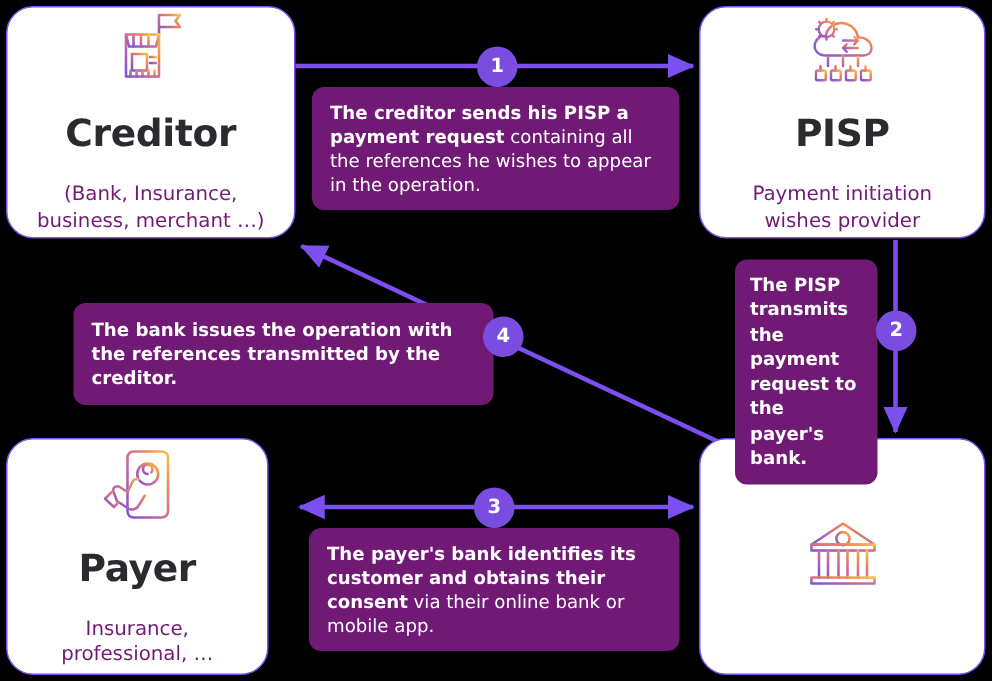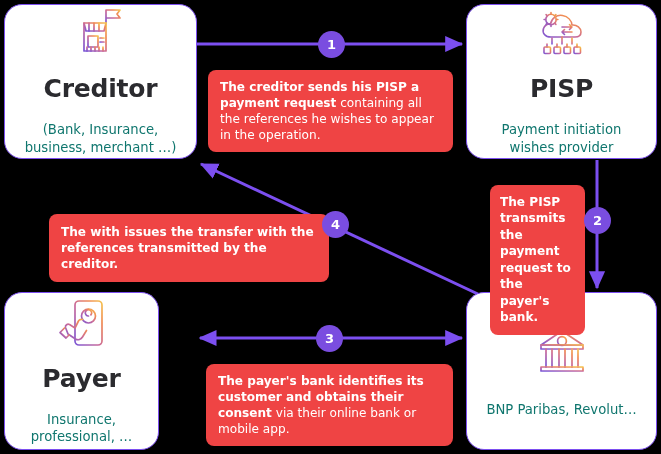--- a/index.html
+++ b/index.html
@@ -43,49 +43,48 @@
   }
   .card-title {
     font-size: 25px;
     font-weight: bold;
     color: #2b2b2f;
     line-height: 1.08;
     letter-spacing: -0.2px;
   }
   .card-sub {
     font-size: 13.2px;
-    color: #0f766e;
+    color: #701a75;
     line-height: 1.32;
     margin-top: 5px;
     padding: 0 4px;
   }
 
   #card-creditor  { left: 4px;   top: 4px;   width: 193px; height: 155px; }
   #card-pisp      { left: 466px; top: 4px;   width: 191px; height: 155px; }
-  #card-payer     { left: 4px;   top: 292px; width: 155px; height: 158px; }
+  #card-payer     { left: 4px;   top: 292px; width: 175px; height: 158px; }
   #card-payerbank { left: 466px; top: 292px; width: 191px; height: 158px; }
 
   #card-payerbank .card-title { line-height: 1.0; }
 
   
   .connector-layer {
     position: absolute;
     inset: 0;
     z-index: 2;
   }
 
   
   .msg {
     position: absolute;
-    background: #ef4444;
+    background: #701a75;
     border-radius: 8px;
     color: #ffffff;
     box-sizing: border-box;
     z-index: 6;
-    margin-top: 12px;
   }
   .msg p {
     margin: 0;
     font-size: 12.1px;
     line-height: 1.33;
     font-weight: normal;
   }
   .msg b { font-weight: bold; }
 
   #msg-1 {
@@ -219,37 +218,36 @@
     <div class="card-icon">
       <svg width="58" height="50" viewBox="0 0 58 50" fill="none" stroke="url(#gicon)" stroke-width="1.7" stroke-linecap="round" stroke-linejoin="round">
         <path d="M29 4 L50 18 H8 Z"></path>
         <circle cx="29" cy="14" r="4.4"></circle>
         <path d="M8 18 H50 V22 H8 Z"></path>
         <path d="M13 22 V40 M19 22 V40 M26 22 V40 M32 22 V40 M39 22 V40 M45 22 V40"></path>
         <path d="M8 40 H50 V44 H8 Z"></path>
         <path d="M6 47 H52"></path>
       </svg>
     </div>
-    <div class="card-sub">BNP Paribas, Revolut…</div>
   </div>
 
   <div class="msg" id="msg-1">
     <p><b>The creditor sends his PISP a payment request</b><span> containing all the references he wishes to appear in the operation.</span></p>
   </div>
 
   <div class="msg" id="msg-3">
     <p><b>The payer's bank identifies its customer and obtains their consent</b><span> via their online bank or mobile app.</span></p>
   </div>
 
   <div class="msg" id="msg-2">
     <p><b>The PISP transmits the payment request to the payer's bank.</b><span></span></p>
   </div>
 
   <div class="msg" id="msg-4">
-    <p><b>The with issues the transfer with the references transmitted by the creditor.</b><span></span></p>
+    <p><b>The bank issues the operation with the references transmitted by the creditor.</b><span></span></p>
   </div>
 
   <div class="badge" id="badge-1">1</div>
   <div class="badge" id="badge-2">2</div>
   <div class="badge" id="badge-3">3</div>
   <div class="badge" id="badge-4">4</div>
 
 </div>
 
 </body></html>

